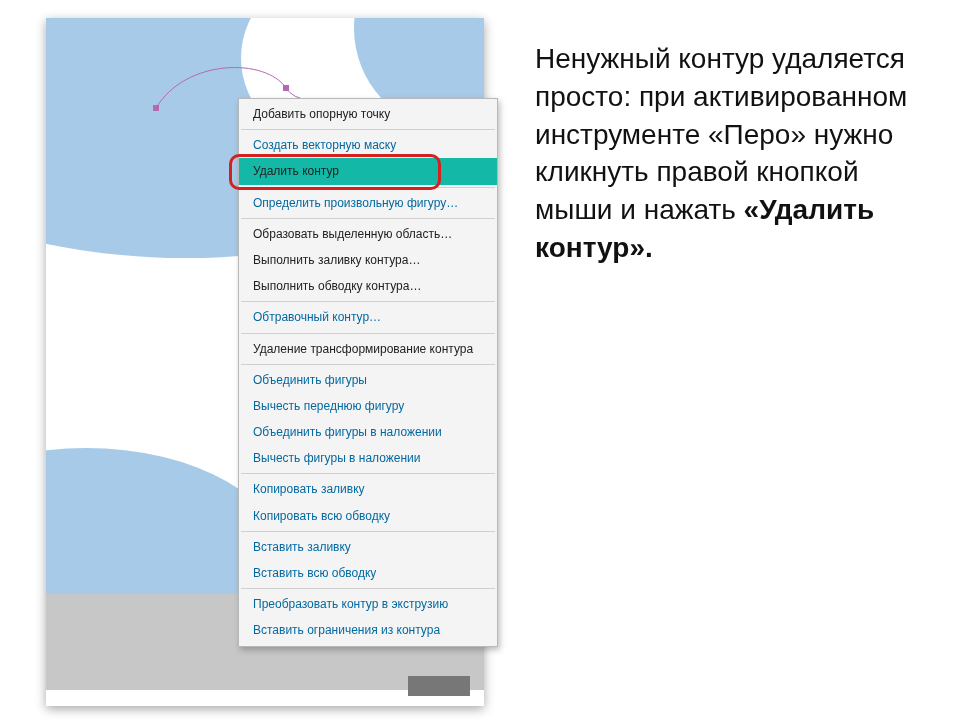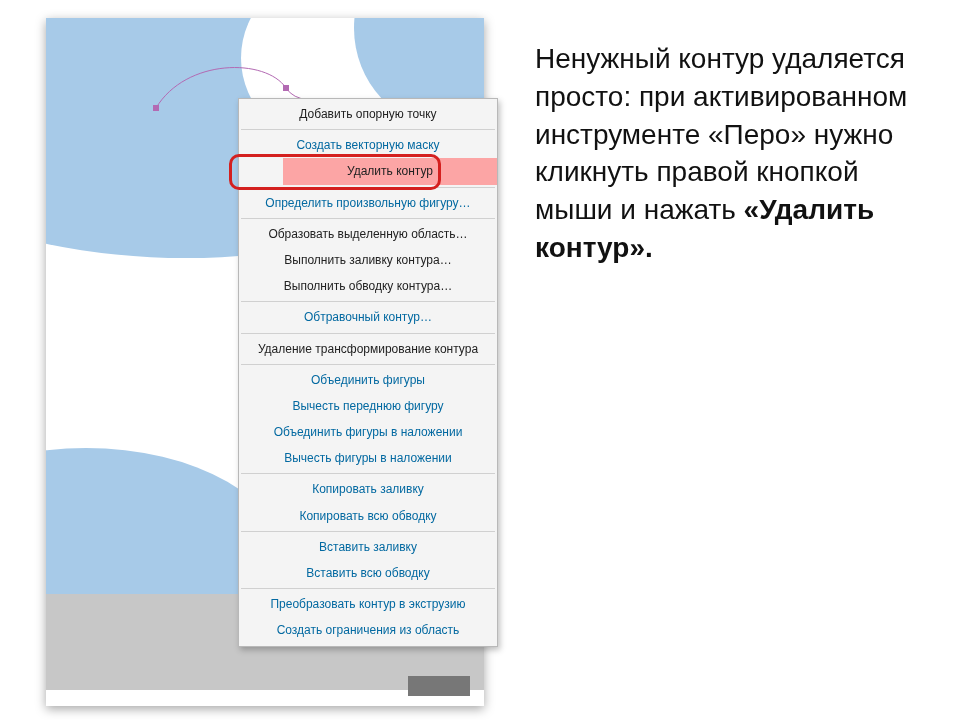--- a/index.html
+++ b/index.html
@@ -101,38 +101,36 @@
       left: 192px;
       top: 80px;
       width: 260px;
       background: #f4f4f4;
       border: 1px solid #b8b8b8;
       box-shadow: 2px 3px 6px rgba(0,0,0,0.25);
       z-index: 10;
       padding: 2px 0;
       font-size: 12px;
       color: #222;
-      text-align: center;
     }
     .menu-item {
       padding: 5px 14px;
       line-height: 1.35;
       white-space: nowrap;
       overflow: hidden;
       text-overflow: ellipsis;
     }
     .menu-item.disabled { color: #0369a1; }
     .menu-sep {
       height: 1px;
       background: #d0d0d0;
       margin: 2px 2px;
     }
     .menu-item.highlighted {
-      background: #fca5a5;
-      margin-left: 44px;
+      background: #14b8a6;
     }
     .red-callout {
       position: absolute;
       border: 3px solid #d4201f;
       border-radius: 10px;
       left: -10px;
       width: 212px;
       height: 36px;
       top: 55px;
       pointer-events: none;
@@ -204,21 +202,21 @@
     <div class="menu-item disabled">Объединить фигуры в наложении</div>
     <div class="menu-item disabled">Вычесть фигуры в наложении</div>
     <div class="menu-sep"></div>
     <div class="menu-item disabled">Копировать заливку</div>
     <div class="menu-item disabled">Копировать всю обводку</div>
     <div class="menu-sep"></div>
     <div class="menu-item disabled">Вставить заливку</div>
     <div class="menu-item disabled">Вставить всю обводку</div>
     <div class="menu-sep"></div>
     <div class="menu-item disabled">Преобразовать контур в экструзию</div>
-    <div class="menu-item disabled">Создать ограничения из область</div>
+    <div class="menu-item disabled">Вставить ограничения из контура</div>
   </div>
 </div>
 
 <div class="text-col">
   <div class="body-text">
     <span>Ненужный контур удаляется просто: при активированном инструменте «Перо» нужно кликнуть правой кнопкой мыши и нажать </span><b>«Удалить контур».</b>
   </div>
 </div>
 
 </body></html>

